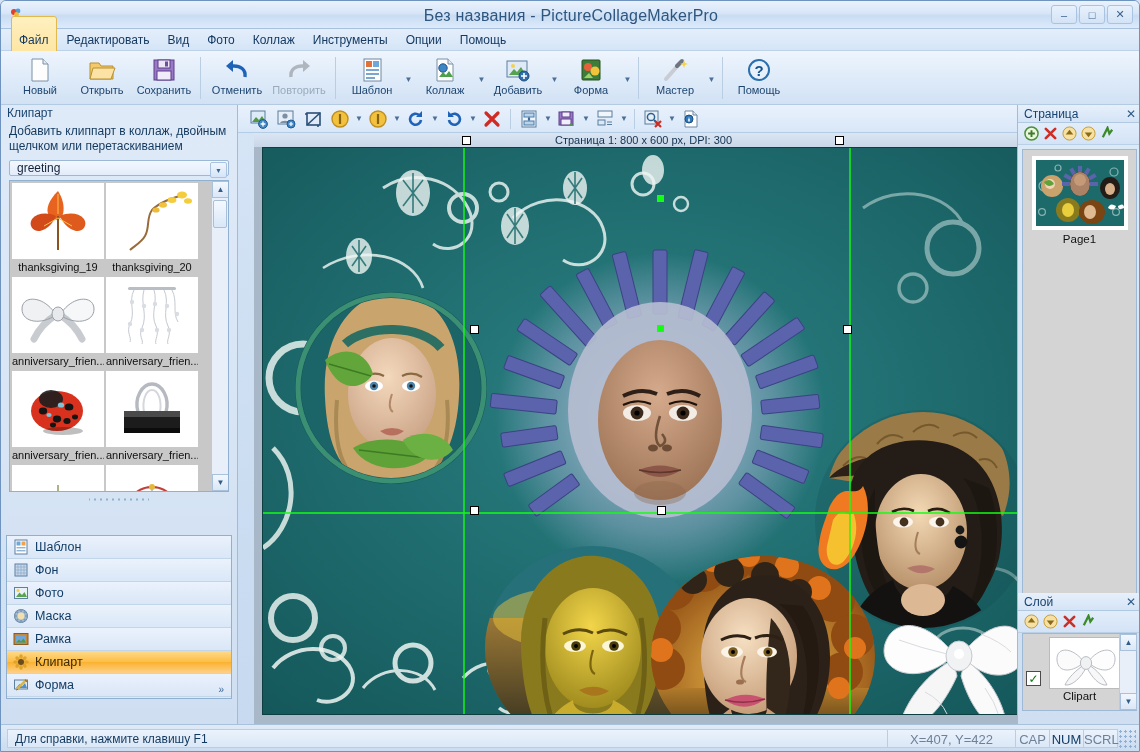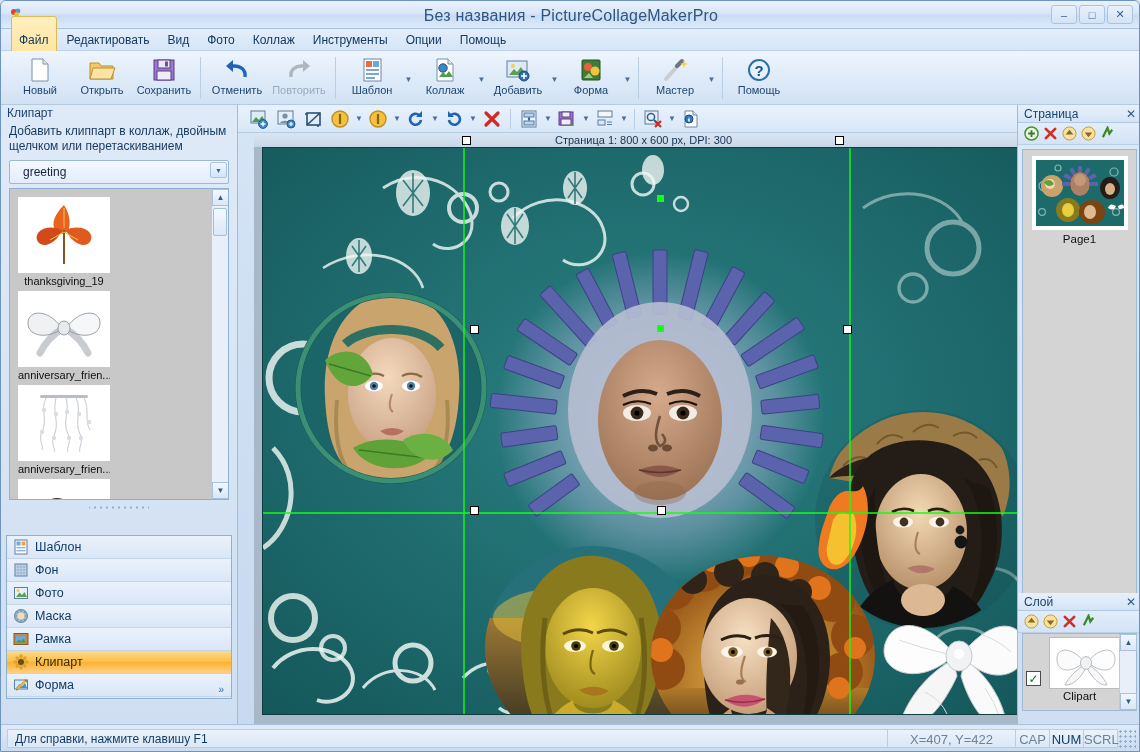--- a/index.html
+++ b/index.html
@@ -90,39 +90,39 @@
     background:linear-gradient(180deg,#dfeaf8,#cfdff1);
     border-right:1px solid #9fbcd9;
   }
   .panel-title{
     height:17px; padding:1px 6px; font-size:12px; color:#1a4470;
   }
   .panel-desc{
     padding:2px 8px 4px 8px; font-size:12px; line-height:15px; color:#13395f;
   }
   .combo{
-    margin:2px 8px 4px 8px; height:24px; position:relative;
+    margin:2px 8px 4px 8px; height:16px; position:relative;
     background:linear-gradient(180deg,#f3f8ff,#e2ecfa);
     border:1px solid #9cb8d6; border-radius:2px;
-    display:flex; align-items:center; padding-left:13px; font-size:12px; color:#14233a;
+    display:flex; align-items:center; padding-left:7px; font-size:12px; color:#14233a;
   }
   .combo .arrow{
     position:absolute; right:1px; top:1px; width:17px; height:16px;
     background:linear-gradient(180deg,#eff6ff,#d5e5f7);
     border:1px solid #a9c3de; border-radius:2px;
     display:flex;align-items:center;justify-content:center;font-size:7px;color:#3d6punch;
     color:#3d6590;
   }
   #clipgrid-wrap{
     margin:0 8px; height:312px; background:#fff;
     border:1px solid #8fb0d0; position:relative; overflow:hidden;
   }
   #clipgrid{
     position:absolute; left:0; top:0; right:17px; bottom:0;
-    background:#c8c8c8; padding:8px; display:flex; flex-wrap:wrap; gap:2px;
+    background:#c8c8c8; padding:2px; display:flex; flex-wrap:wrap; gap:2px;
     overflow:hidden;
   }
   .clipcell{ width:92px; }
   .clipthumb{
     width:92px; height:76px; background:#fff; display:flex;
     align-items:center; justify-content:center; overflow:hidden;
   }
   .clipname{
     height:16px; line-height:16px; font-size:11px; color:#101010;
     text-align:center; overflow:hidden; white-space:nowrap;
@@ -415,20 +415,33 @@
               <path d="M35 3c-9 9-13 18-9 25 4 6 12 5 14-2 2-8-1-17-5-23z" fill="#e8631f"></path>
               <path d="M33 28c-9-4-19-3-24 3-4 6 1 13 8 12 8-2 14-9 16-15z" fill="#d34a1a"></path>
               <path d="M37 28c9-4 19-3 24 3 4 6-1 13-8 12-8-2-14-9-16-15z" fill="#de5a1d"></path>
               <path d="M35 28 L35 62" stroke="#8a5420" stroke-width="2" fill="none"></path>
               <path d="M35 6 v20M35 30 l-14 8M35 30 l14 8" stroke="#f6c34a" stroke-width="1" fill="none"></path>
             </svg>
           </div>
           <div class="clipname">thanksgiving_19</div>
         </div>
 
+        <div class="clipcell">
+          <div class="clipthumb">
+            <svg width="80" height="66" viewBox="0 0 80 66">
+              <path d="M74 6 C60 10 48 14 40 22 C34 30 38 40 33 48 C29 55 22 58 18 62" stroke="#9a6b3a" stroke-width="2" fill="none"></path>
+              <ellipse cx="70" cy="7" rx="5" ry="3.4" fill="#f4cc3c"></ellipse>
+              <ellipse cx="60" cy="12" rx="4.4" ry="3" fill="#f4cc3c"></ellipse>
+              <ellipse cx="51" cy="17" rx="4" ry="2.8" fill="#f0c33a"></ellipse>
+              <ellipse cx="44" cy="22" rx="3.6" ry="2.6" fill="#ecbc38"></ellipse>
+              <ellipse cx="76" cy="13" rx="4" ry="2.8" fill="#f4cc3c"></ellipse>
+            </svg>
+          </div>
+          <div class="clipname">thanksgiving_20</div>
+        </div>
 
         <div class="clipcell">
           <div class="clipthumb">
             <svg width="84" height="56" viewBox="0 0 84 56">
               <path d="M40 28 C28 8 6 8 6 22 C6 36 26 38 40 28z" fill="#f0f1f3" stroke="#9aa0a8"></path>
               <path d="M44 28 C56 8 78 8 78 22 C78 36 58 38 44 28z" fill="#f6f7f8" stroke="#9aa0a8"></path>
               <path d="M40 28 C30 34 22 44 18 52" fill="none" stroke="#9aa0a8" stroke-width="7" stroke-linecap="round" opacity=".55"></path>
               <path d="M44 28 C54 34 62 44 66 52" fill="none" stroke="#9aa0a8" stroke-width="7" stroke-linecap="round" opacity=".55"></path>
               <ellipse cx="42" cy="27" rx="6" ry="7" fill="#e7e9ec" stroke="#9aa0a8"></ellipse>
             </svg>

